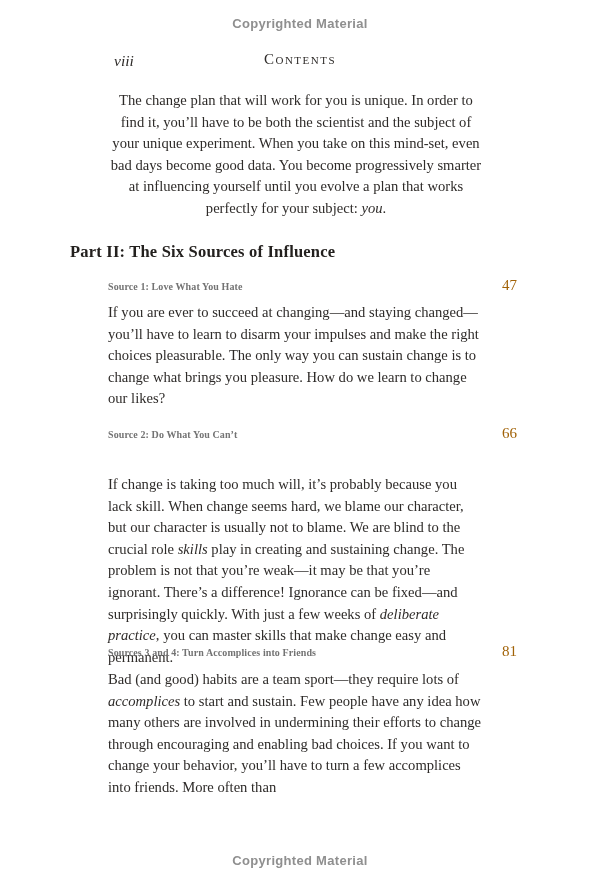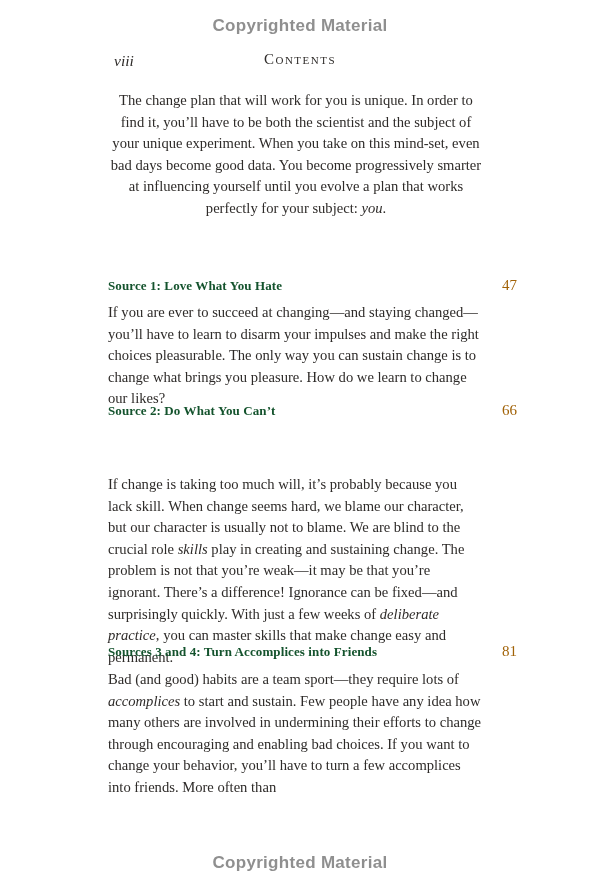--- a/index.html
+++ b/index.html
@@ -9,21 +9,21 @@
     background:#ffffff;
     font-family:"Liberation Serif","DejaVu Serif",serif;
     color:#2e2b29;
     overflow:hidden;
   }
   .notice {
     position:absolute; left:0; width:100%;
     text-align:center;
     font-family:"Liberation Sans","DejaVu Sans",sans-serif;
     font-weight:bold;
-    font-size:17px;
+    font-size:13px;
     color:#8f8f8f;
     letter-spacing:0.3px;
   }
   .notice-top { top:16px; }
   .notice-bottom { top:853px; }
 
   .running-head { position:absolute; top:51px; left:0; width:100%; height:22px; }
   .folio {
     position:absolute; left:70px; top:1px;
     font-style:italic; font-size:15.5px;margin-left:44px;
@@ -47,49 +47,50 @@
     font-size:16.5px; font-weight:bold;
     letter-spacing:0.2px;
     color:#23201e;
   }
 
   .entry-row {
     position:absolute; left:108px; width:409px;
     display:flex; justify-content:space-between; align-items:baseline;
   }
   .entry-title {
-    font-weight:bold; font-size:13px; letter-spacing:0.1px;
-    color:#14532d;
+    font-weight:bold; font-size:10px; letter-spacing:0.1px;
+    color:#737373;
   }
   .entry-page { font-weight:normal; font-size:15px; color:#a16207; }
 
   .entry-summary {
     position:absolute; left:108px; width:376px;
     font-size:14.6px; line-height:21.6px;
   }
   .entry-summary i, .intro i { font-style:italic; }
 
   .row-1 { top:277px; }  .sum-1 { top:302px; }
-  .row-2 { top:402px;gap:9px; }  .sum-2 { top:445px;margin-top:29px; }
+  .row-2 { top:425px;gap:9px; }  .sum-2 { top:445px;margin-top:29px; }
   .row-3 { top:643px; }  .sum-3 { top:669px; }
 </style>
 </head>
 <body>
 
 <div class="page">
 
   <div class="notice notice-top">Copyrighted Material</div>
 
   <div class="running-head">
     <span class="folio">viii</span>
     <span class="running-title">Contents</span>
   </div>
 
   <div class="intro"><span>The change plan that will work for you is unique. In order to find it, you’ll have to be both the scientist and the subject of your unique experiment. When you take on this mind-set, even bad days become good data. You become progressively smarter at influencing yourself until you evolve a plan that works perfectly for your subject: </span><i>you</i><span>.</span></div>
 
+  <div class="part-heading">Part II: The Six Sources of Influence</div>
 
   <div class="entry-row row-1">
     <span class="entry-title">Source 1: Love What You Hate</span>
     <span class="entry-page">47</span>
   </div>
   <div class="entry-summary sum-1"><span>If you are ever to succeed at changing—and staying changed—you’ll have to learn to disarm your impulses and make the right choices pleasurable. The only way you can sustain change is to change what brings you pleasure. How do we learn to change our likes?</span></div>
 
   <div class="entry-row row-2">
     <span class="entry-title">Source 2: Do What You Can’t</span>
     <span class="entry-page">66</span>

